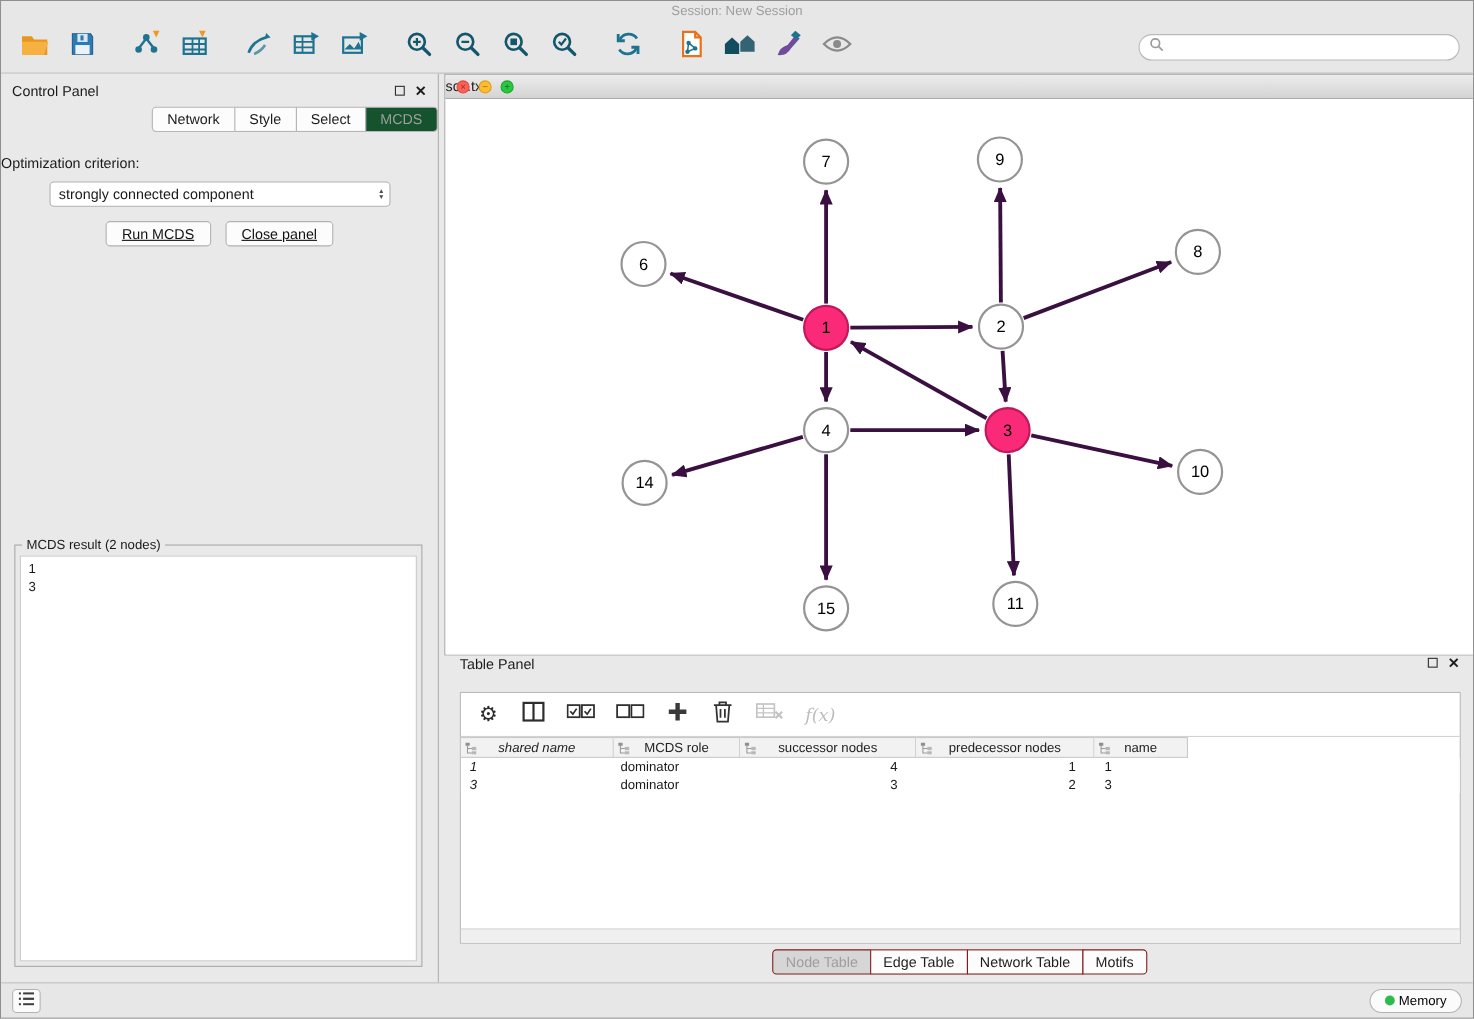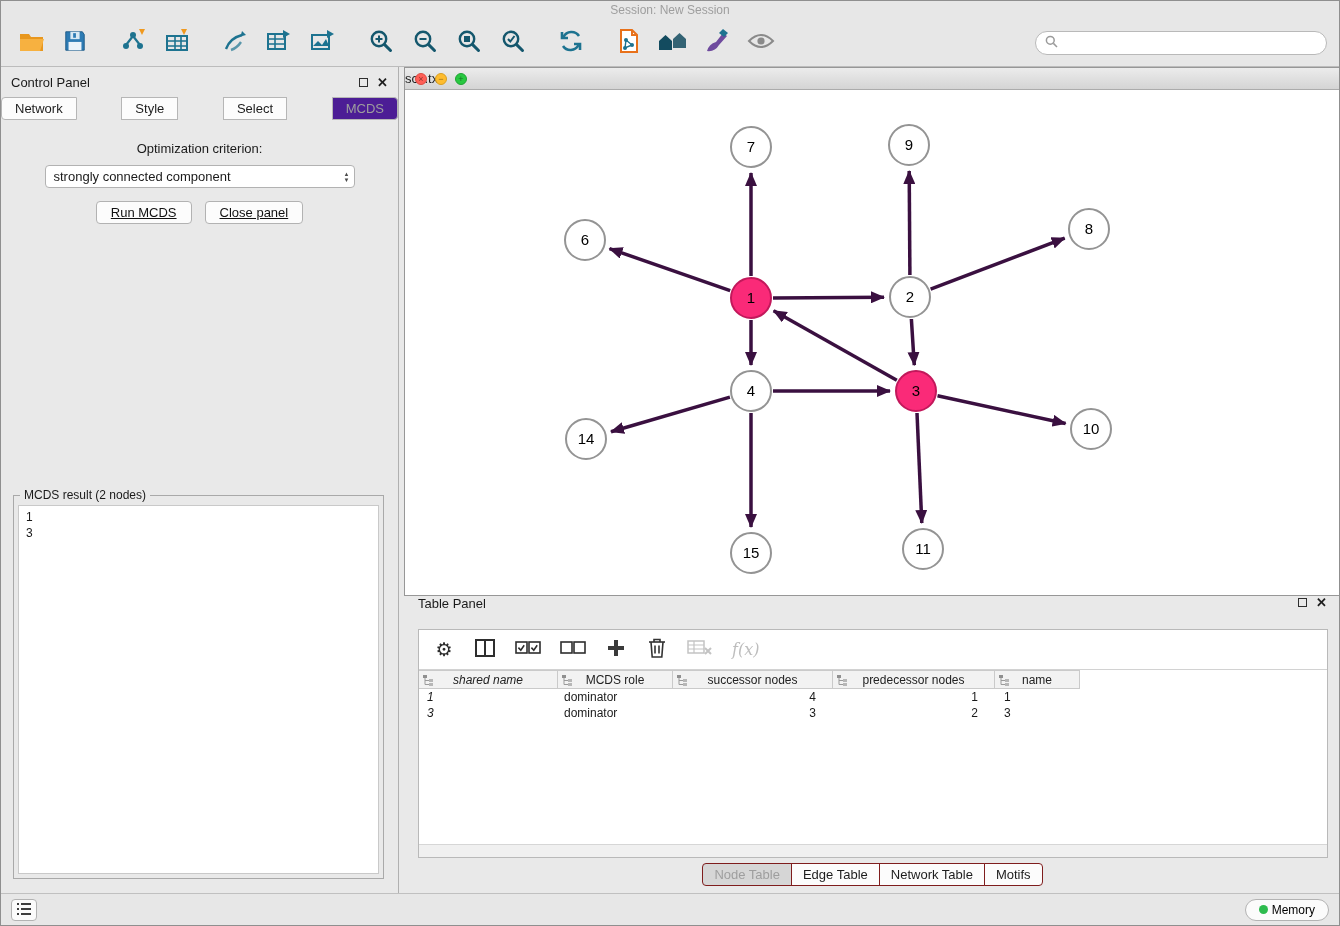--- a/index.html
+++ b/index.html
@@ -21,27 +21,27 @@
   .search-wrap{margin-left:auto;display:flex;align-items:center;gap:5px;background:#fff;
     border:1px solid #b9b9b9;border-radius:12px;height:24px;width:292px;padding:0 9px;}
   .search-input{border:none;outline:none;flex:1;font-size:12px;background:transparent;font-family:inherit;}
   
   .control-panel{position:absolute;left:0;top:66px;width:398px;height:828px;background:#e9e9e9;
     border-right:1px solid #b0b0b0;}
   .cp-header{height:30px;display:flex;align-items:center;padding:0 10px;font-size:13px;}
   .panel-ctrls{margin-left:auto;display:flex;align-items:center;gap:9px;}
   .float-icon{width:9px;height:9px;border:1.5px solid #2e2e2e;display:inline-block;}
   .close-x{font-size:13px;font-weight:bold;color:#1d1d1d;line-height:1;}
-  .cp-tabs{display:flex;justify-content:space-between;gap:45px;}
+  .cp-tabs{display:flex;justify-content:flex-end;}
   .cp-tab{background:#fcfcfc;border:1px solid #b6b6b6;margin-left:-1px;padding:3px 13px;
     font-size:13px;color:#1d1d1d;cursor:default;}
   .cp-tab:first-child{border-radius:4px 0 0 4px;margin-left:0;}
   .cp-tab:last-child{border-radius:0 4px 4px 0;}
-  .cp-tab.active{background:#4c1d95;color:#9e9e9e;}
-  .opt-label{text-align:center;font-size:13px;margin-top:21px;}
+  .cp-tab.active{background:#14532d;color:#9e9e9e;}
+  .opt-label{text-align:left;font-size:13px;margin-top:21px;}
   .select-box{width:310px;margin:9px auto 0;height:23px;background:#fff;border:1px solid #b2b2b2;
     border-radius:4px;display:flex;align-items:center;font-size:13px;padding:0 4px 0 8px;}
   .stepper{margin-left:auto;display:flex;flex-direction:column;align-items:center;
     font-size:6px;line-height:6px;color:#4a4a4a;}
   .btn-row{display:flex;justify-content:center;gap:13px;margin-top:13px;}
   .push-btn{background:#fcfcfc;border:1px solid #b2b2b2;border-radius:4px;font-size:13px;
     padding:3px 14px;font-family:inherit;color:#111;text-decoration:underline;}
   .result-box{position:absolute;left:12px;right:14px;top:428px;height:384px;
     border:1px solid #a9a9a9;}
   .result-legend{position:absolute;top:-8px;left:6px;background:#e9e9e9;padding:0 4px;font-size:12px;}

